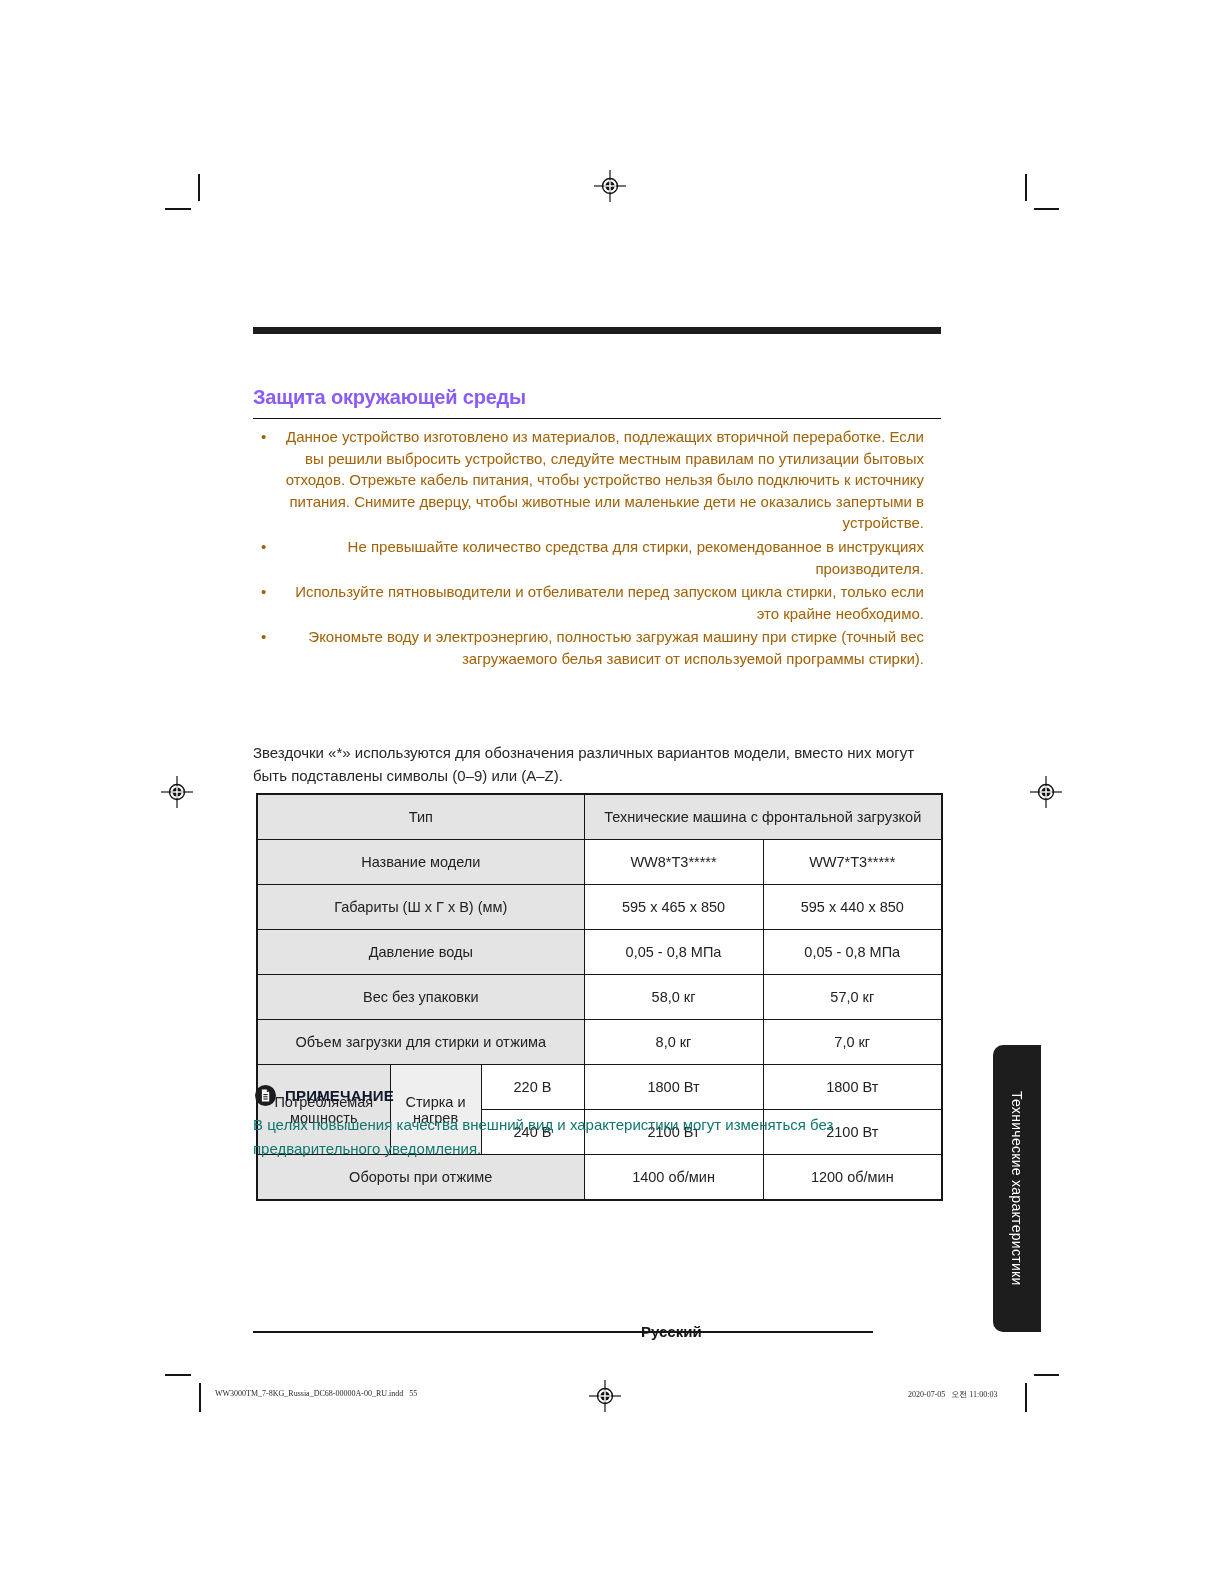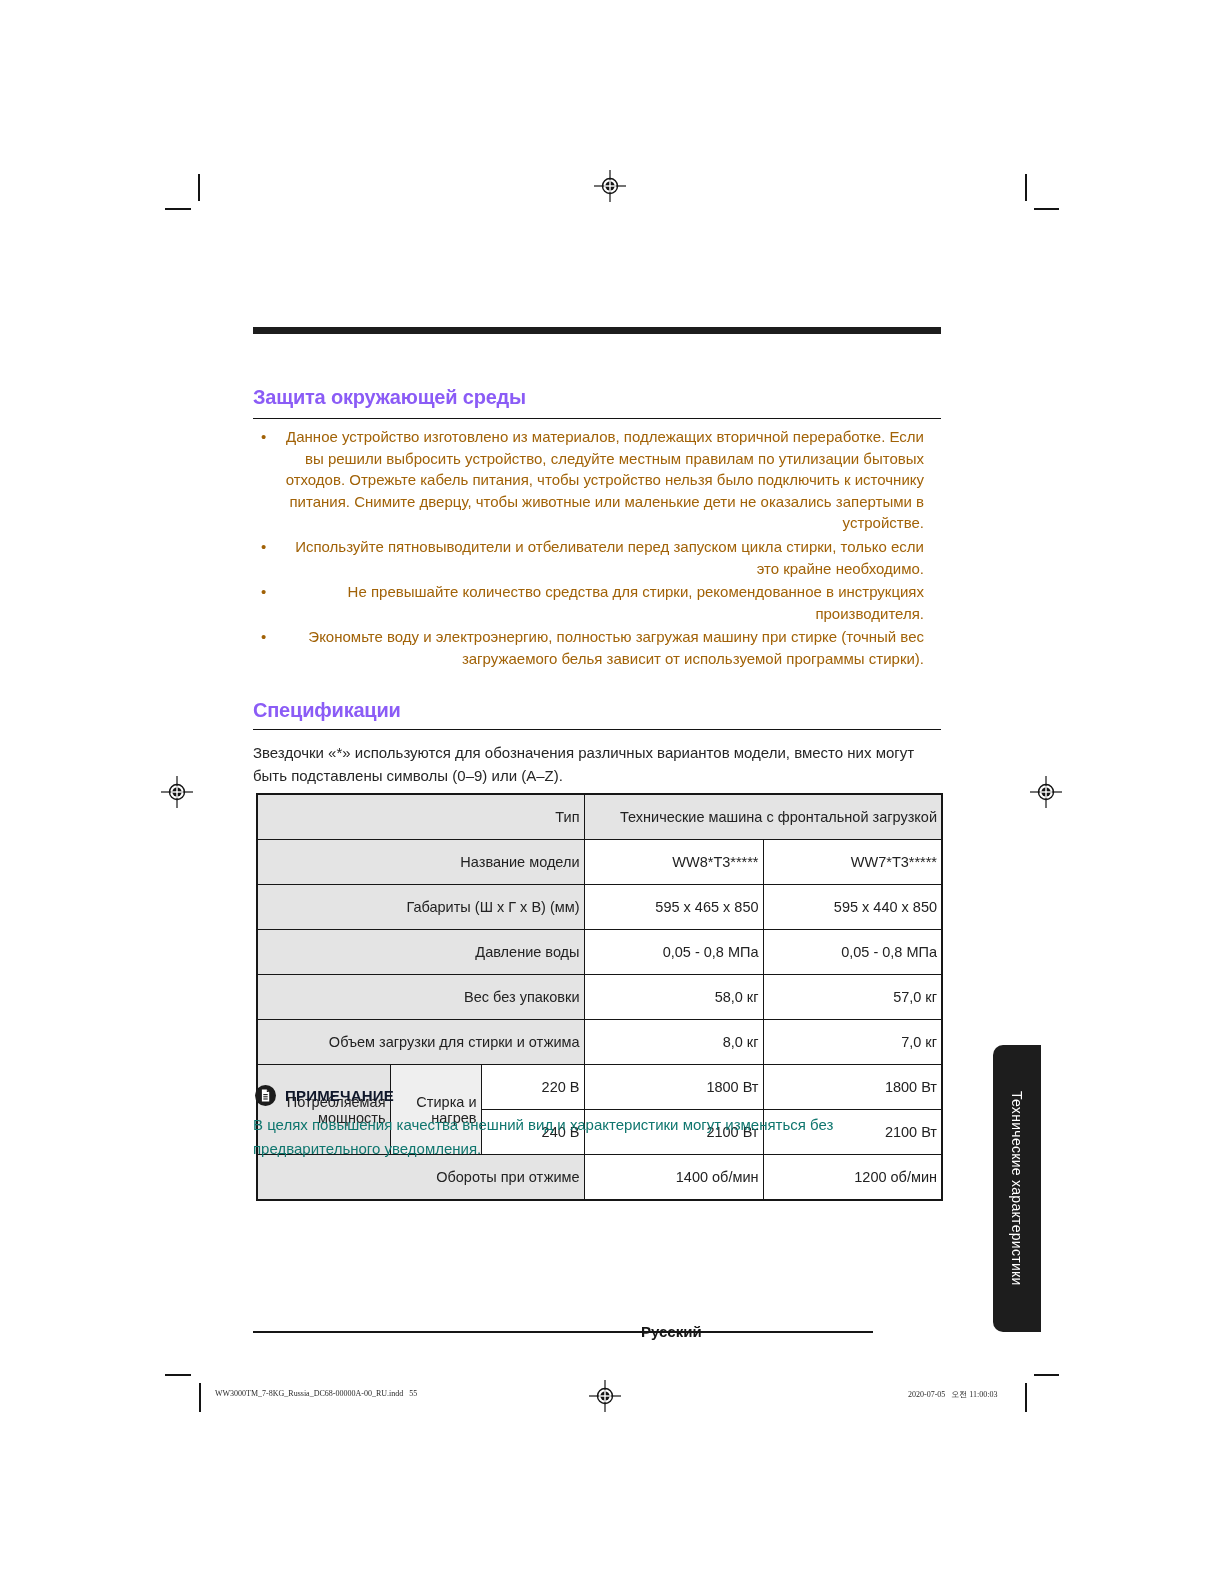--- a/index.html
+++ b/index.html
@@ -55,21 +55,21 @@
 
   
   table.spec-table {
     position: absolute; left: 256px; top: 793px;
     border-collapse: collapse; table-layout: fixed;
     width: 685px;
     font-size: 14.5px; color: #222;
   }
   table.spec-table td {
     border: 1.5px solid #161616;
-    text-align: right; vertical-align: middle;
+    text-align: center; vertical-align: middle;
     padding: 14px 4px;
     background: #ffffff;
     margin-left: 18px;
   }
   table.spec-table { border: 2px solid #161616; }
   td.gray  { background: #e4e4e4 !important; }
   td.gray2 { background: #efefef !important; }
   tr.h30 { height: 30px; }
   tr.h31 { height: 31px; }
 
@@ -154,26 +154,25 @@
     <circle cx="16" cy="16" r="4.6" fill="#141414"></circle>
     <line x1="16" y1="10" x2="16" y2="22" stroke="#ffffff" stroke-width="1.4"></line>
     <line x1="10" y1="16" x2="22" y2="16" stroke="#ffffff" stroke-width="1.4"></line>
   </svg>
 
   <div class="top-bar"></div>
 
   <h2 class="section-head head-env">Защита окружающей среды</h2>
   <ul class="bullets">
     <li>Данное устройство изготовлено из материалов, подлежащих вторичной переработке. Если вы решили выбросить устройство, следуйте местным правилам по утилизации бытовых отходов. Отрежьте кабель питания, чтобы устройство нельзя было подключить к источнику питания. Снимите дверцу, чтобы животные или маленькие дети не оказались запертыми в устройстве.</li>
+    <li>Не превышайте количество средства для стирки, рекомендованное в инструкциях производителя.</li>
     <li>Используйте пятновыводители и отбеливатели перед запуском цикла стирки, только если это крайне необходимо.</li>
-    <li>Не превышайте количество средства для стирки, рекомендованное в инструкциях производителя.</li>
     <li>Экономьте воду и электроэнергию, полностью загружая машину при стирке (точный вес загружаемого белья зависит от используемой программы стирки).</li>
   </ul>
 
-  <h2 class="section-head head-spec">Спецификации</h2>
   <p class="intro">Звездочки «*» используются для обозначения различных вариантов модели, вместо них могут быть подставлены символы (0–9) или (A–Z).</p>
 
   <table class="spec-table">
     <colgroup>
       <col style="width:133px">
         <col style="width:91px">
         <col style="width:103px">
       <col style="width:179px">
         <col style="width:179px">
     </colgroup>

